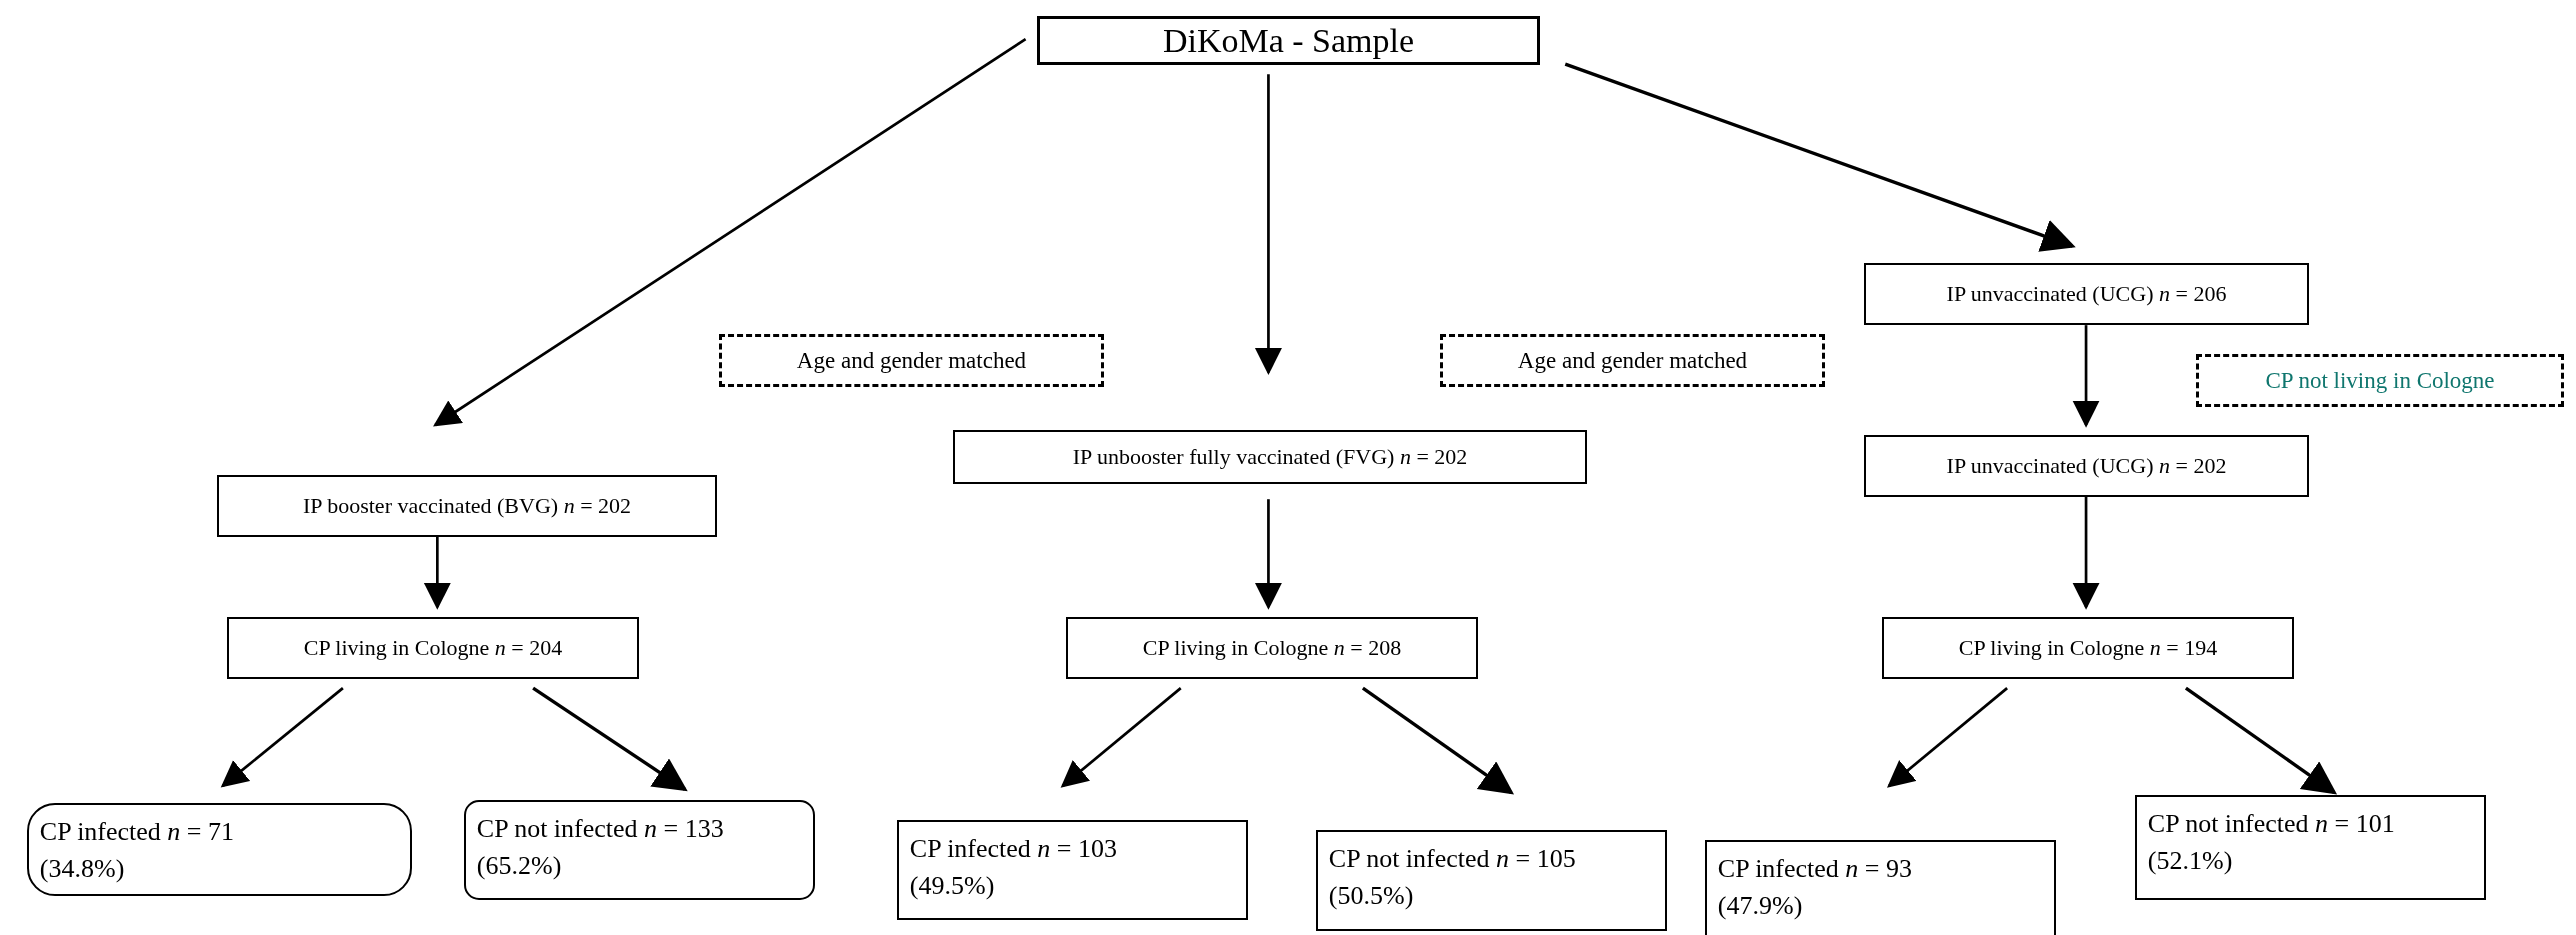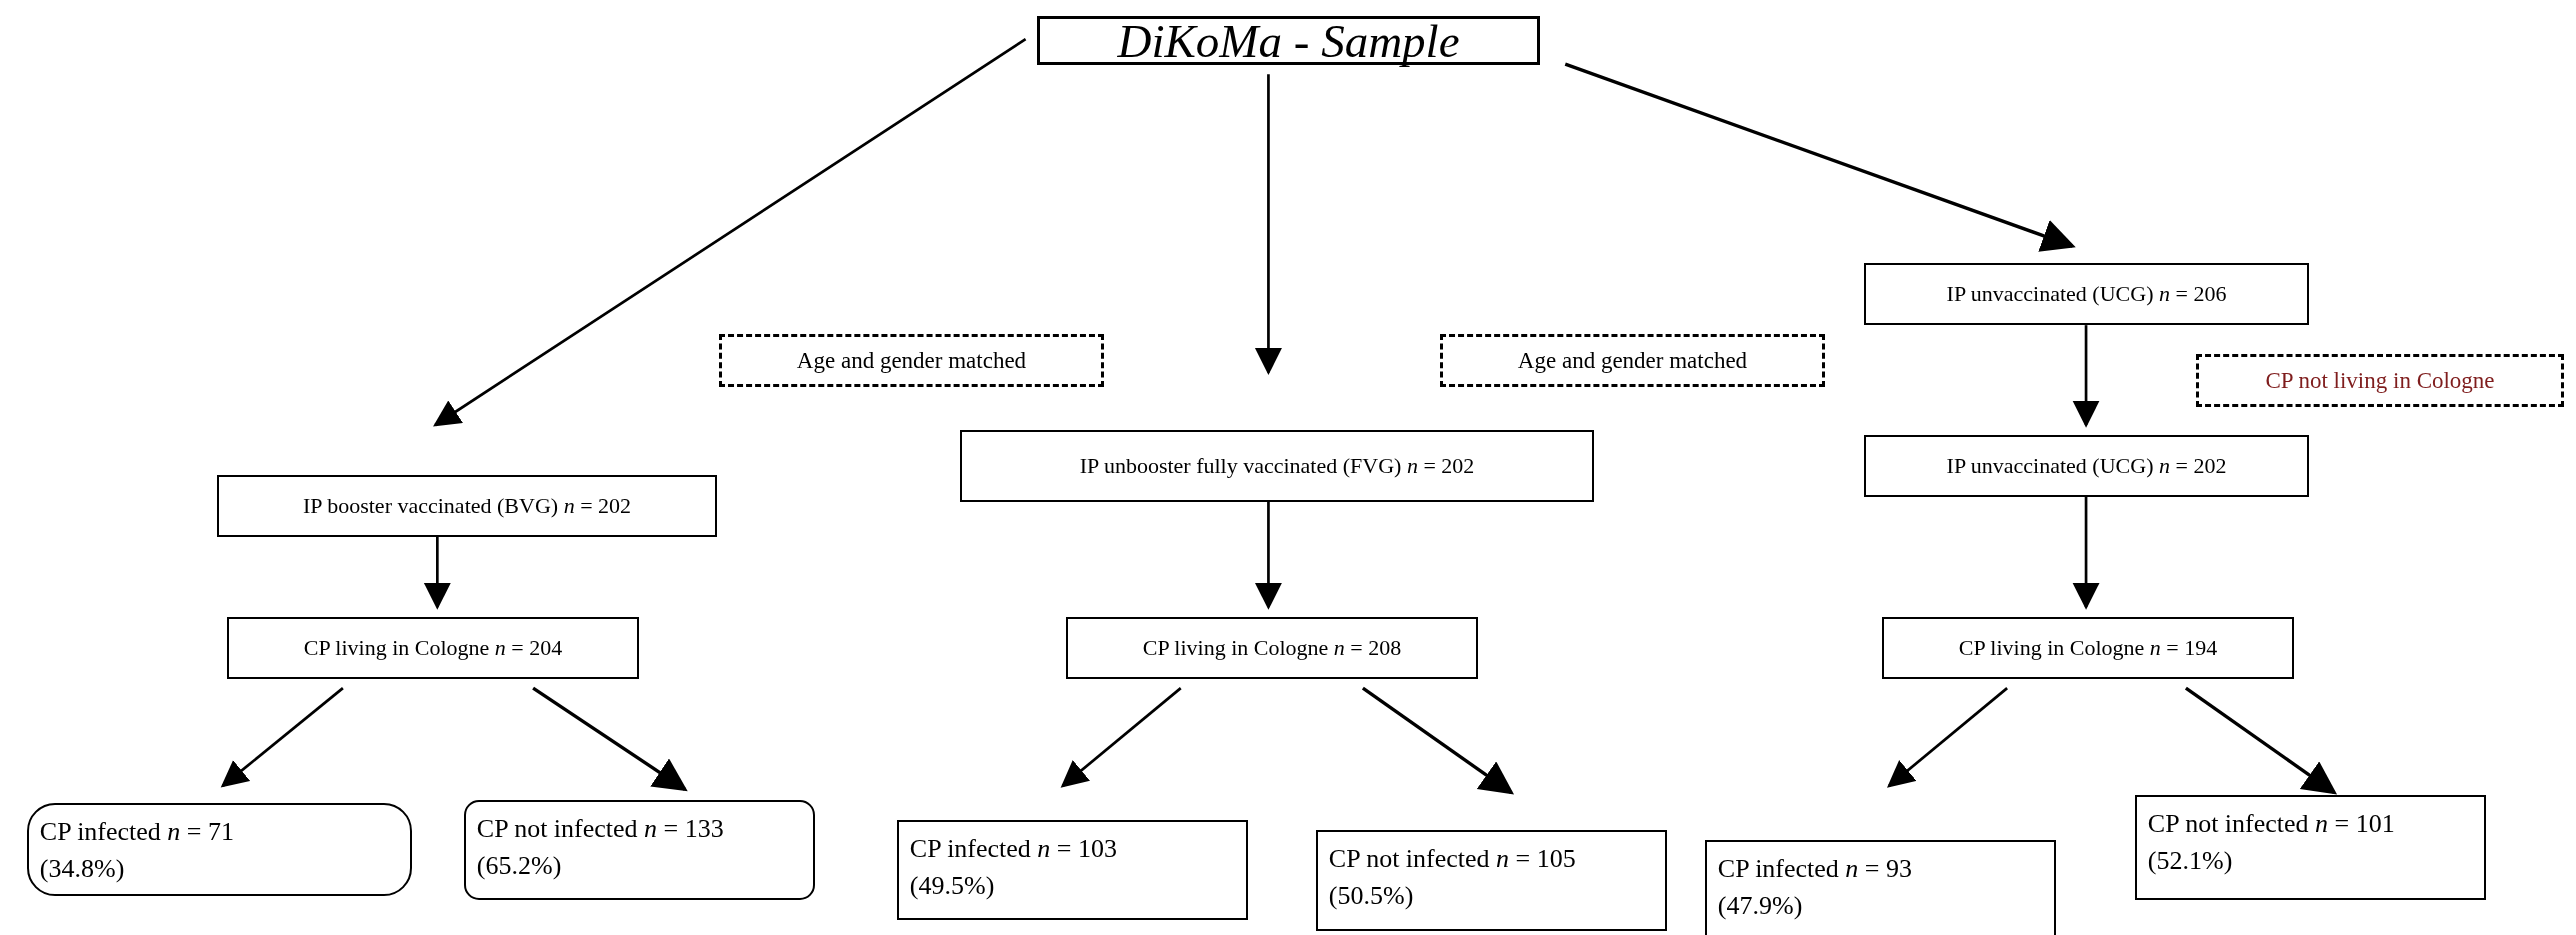--- a/index.html
+++ b/index.html
@@ -34,34 +34,33 @@
     padding: 9.4px 0 0 10.8px;
     line-height: 1.42;
     white-space: normal;
   }
   .node.dashed {
     border: 3.4px dashed #000000;
     justify-content: center;
   }
   .title-node {
     border-width: 3.4px;
-    font-size: 47px;
-    font-style: italic;
+    font-size: 34px;
   }
   .row-node {
     font-size: 22px;
   }
   .leaf-node {
     font-size: 26px;
   }
   .tag-node {
     font-size: 23px;
   }
   .tag-node.faded {
-    color: #7f1d1d;
+    color: #0f766e;
   }
   .ital {
     font-style: italic;
   }
   svg.arrows {
     position: absolute;
     left: 0;
     top: 0;
     width: 2576px;
     height: 935px;
@@ -121,21 +120,21 @@
   </div>
 
   <div class="node dashed tag-node faded" style="left:2196px; top:354px; width:368px; height:53px;">
     <span>CP not living in Cologne</span>
   </div>
 
   <div class="node center row-node" style="left:217px; top:435px; width:500px; height:62px;margin-top:40px;">
     <span>IP booster vaccinated (BVG) <i class="ital">n</i> = <span>202</span></span>
   </div>
 
-  <div class="node center row-node" style="left:953px; top:430px; width:634px; height:72px;margin-left:7px;">
+  <div class="node center row-node" style="left:953px; top:430px; width:634px; height:54px;">
     <span>IP unbooster fully vaccinated (FVG) <i class="ital">n</i> = <span>202</span></span>
   </div>
 
   <div class="node center row-node" style="left:1864px; top:435px; width:445px; height:62px;">
     <span>IP unvaccinated (UCG) <i class="ital">n</i> = <span>202</span></span>
   </div>
 
   <div class="node center row-node" style="left:227px; top:617px; width:412px; height:62px;">
     <span>CP living in Cologne <i class="ital">n</i> = <span>204</span></span>
   </div>

